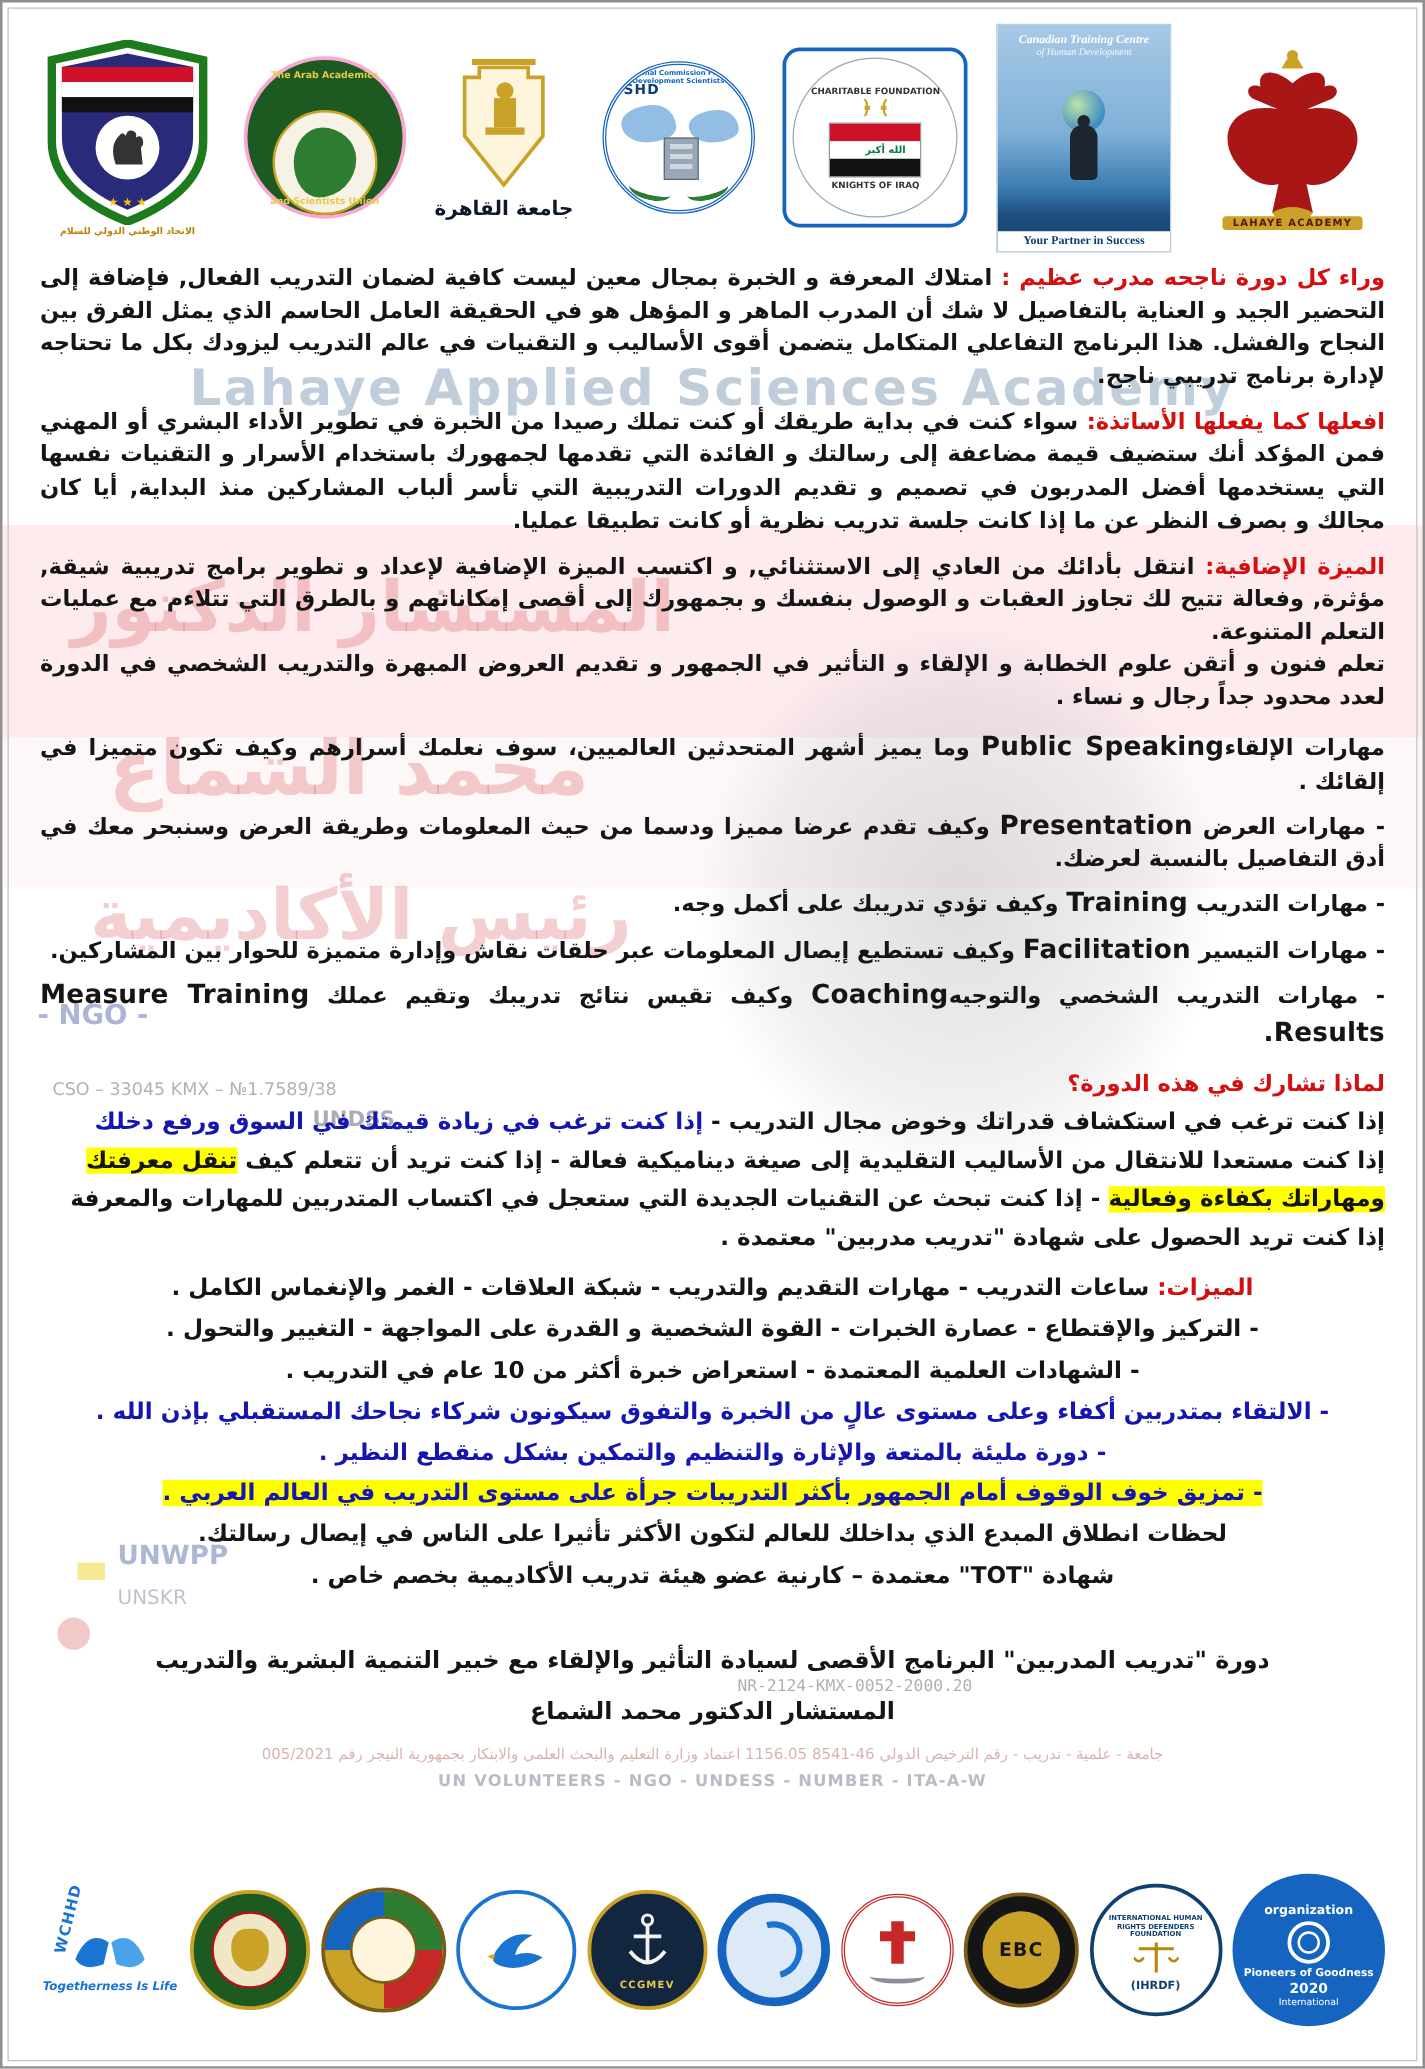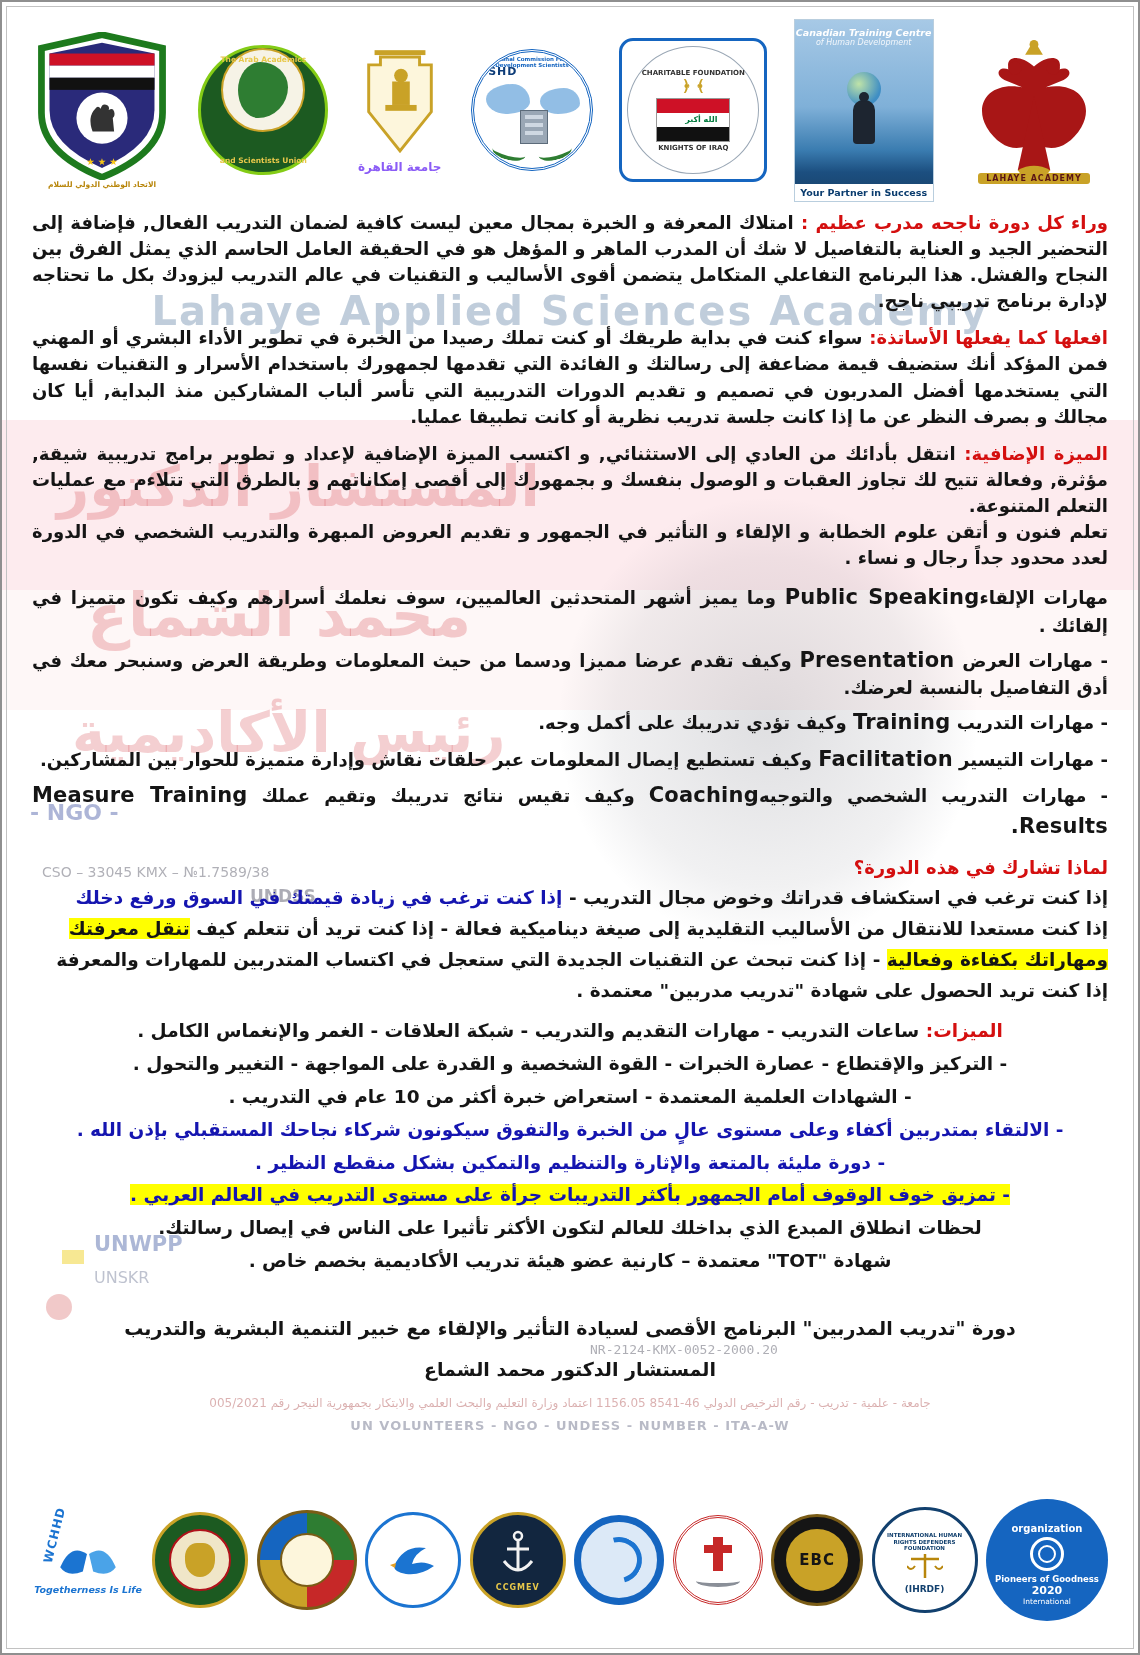--- a/index.html
+++ b/index.html
@@ -35,27 +35,27 @@
               font-size:12px;color:rgba(160,50,50,.38);white-space:nowrap;overflow:hidden;}
   .wm-unline{position:absolute;top:1416px;left:30px;right:30px;text-align:center;
              font-size:13px;font-weight:bold;color:rgba(85,90,120,.42);letter-spacing:1px;white-space:nowrap;}
 
   
   .content{position:relative;z-index:2;flex:1;display:flex;flex-direction:column;padding:22px 30px 14px;}
 
   .logo-row{display:flex;justify-content:space-between;align-items:center;}
   .logo-row.top{height:172px;margin-bottom:14px;}
   .tlogo{display:flex;flex-direction:column;align-items:center;justify-content:center;position:relative;}
-  .tlogo-cap{font-size:8px;font-weight:bold;text-align:center;margin-top:1px;} .goldtxt{color:#8b5cf6;font-size:12px;direction:rtl;}
+  .tlogo-cap{font-size:8px;font-weight:bold;text-align:center;margin-top:1px;} .goldtxt{color:#0f172a;font-size:16px;direction:rtl;}
 
   
   .cap-under{font-size:7.5px;color:#b8860b;font-weight:bold;direction:rtl;text-align:center;width:140px;}
   
-  .circ2{width:130px;height:130px;border-radius:50%;background:#1c5a21;border:3px solid #84cc16;
-         position:relative;display:flex;align-items:flex-start;justify-content:center;}
+  .circ2{width:130px;height:130px;border-radius:50%;background:#1c5a21;border:3px solid #f9a8d4;
+         position:relative;display:flex;align-items:flex-end;justify-content:center;}
   .circ2 .ringtext{position:absolute;left:0;width:100%;text-align:center;color:#e8c84a;
                    font-size:7.5px;font-weight:bold;}
   .circ2 .rt-top{top:7px;} .circ2 .rt-bot{bottom:7px;}
   .circ2-center{width:84px;height:84px;border-radius:50%;background:#f6f3e6;border:2px solid #c9a227;
                 display:flex;align-items:center;justify-content:center;}
   .globe-blob{width:50px;height:56px;background:#2e7d32;border-radius:45% 55% 60% 40%/50% 45% 55% 50%;}
   
   .circ4{width:122px;height:122px;border-radius:50%;background:#fff;border:3px double #1565c0;
          position:relative;overflow:hidden;}
   .ipshd-ring{position:absolute;top:4px;left:0;width:100%;text-align:center;font-size:5.5px;
@@ -78,21 +78,21 @@
   .k-circle{position:absolute;inset:5px;border:1px solid #9aa7b5;border-radius:50%;}
   .knights-frame .ringtext{font-size:7px;font-weight:bold;color:#333;text-align:center;width:100%;position:relative;}
   .k-callig{color:#c9a227;font-size:15px;font-weight:bold;line-height:1;margin:2px 0;}
   .iraq-flag{width:74px;height:44px;border:1px solid #999;display:flex;flex-direction:column;margin:2px 0;}
   .iraq-flag .r{flex:1;background:#ce1126;}
   .iraq-flag .w{flex:1;background:#fff;display:flex;align-items:center;justify-content:center;}
   .iraq-flag .b{flex:1;background:#111;}
   .takbir{color:#007a3d;font-size:8px;font-weight:bold;direction:rtl;line-height:1;margin-left:16px;}
   
   .ctc{width:140px;height:183px;position:relative;overflow:hidden;border:1px solid #b9cede;
-       background:linear-gradient(#a7c9e6 0%,#7fb0d8 48%,#3a7cb0 72%,#1c4f80 84%,#173f66 100%);}
+       background:linear-gradient(#a7c9e6 0%,#7fb0d8 48%,#3a7cb0 72%,#1c4f80 84%,#173f66 100%);font-family:Liberation Serif, serif;}
   .ctc-t1{color:#fff;font-size:9.5px;font-style:italic;font-weight:bold;text-align:center;padding-top:7px;}
   .ctc-t2{color:#f3f7fb;font-size:8px;font-style:italic;text-align:center;}
   .ctc-globe{position:absolute;left:50%;top:52px;transform:translateX(-50%);width:34px;height:34px;
              border-radius:50%;background:radial-gradient(circle at 35% 35%,#bfe3a8,#3f8ec4 70%);}
   .ctc-man{position:absolute;left:50%;top:80px;transform:translateX(-50%);width:22px;height:44px;
            background:#1d2530;border-radius:10px 10px 4px 4px;}
   .ctc-man:before{content:"";position:absolute;top:-8px;left:6px;width:10px;height:10px;border-radius:50%;background:#1d2530;}
   .ctc-band{position:absolute;bottom:0;left:0;width:100%;background:#fff;color:#0a3c6e;font-size:9.5px;
             font-weight:bold;text-align:center;padding:3px 0;}
   

